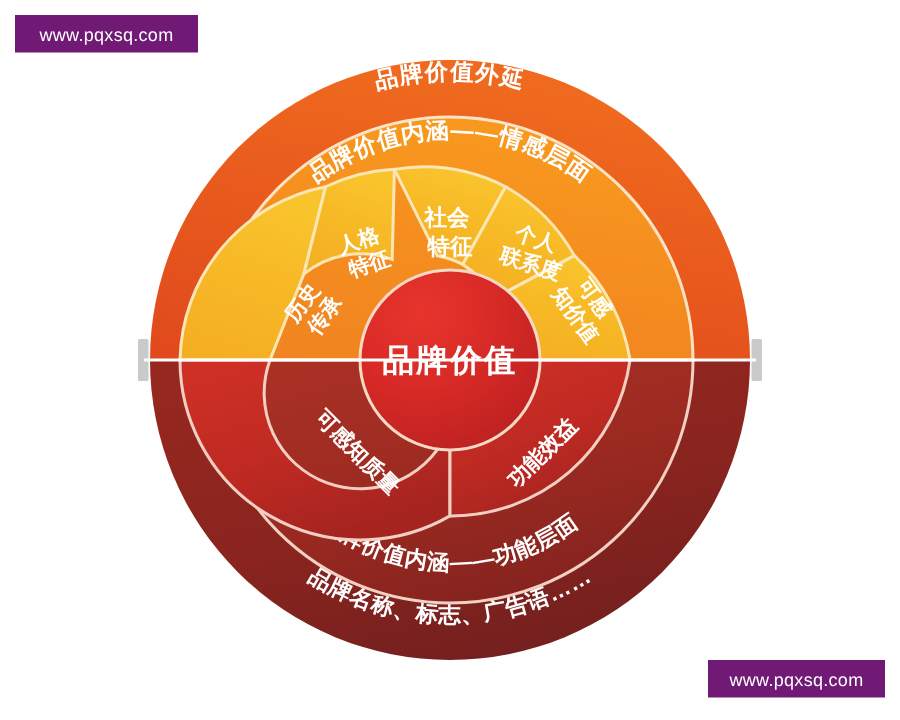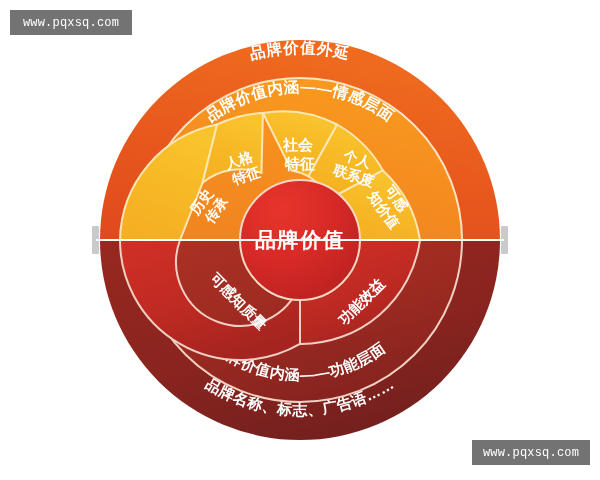--- a/index.html
+++ b/index.html
@@ -10,30 +10,29 @@
   body {
     width: 600px;
     height: 480px;
     position: relative;
     overflow: hidden;
     font-family: "Liberation Sans", "DejaVu Sans", sans-serif;
   }
 
   .watermark {
     position: absolute;
-    background: #737373;
+    background: #701a75;
     color: #ffffff;
     font-size: 12px;
     letter-spacing: 0.2px;
     display: flex;
     align-items: center;
     justify-content: center;
     box-sizing: border-box;
     white-space: nowrap;
-    font-family: Liberation Mono, monospace;
   }
   #wm-top {
     left: 10px;
     top: 10px;
     width: 122px;
     height: 25px;
   }
   #wm-bottom {
     left: 472px;
     top: 440px;

